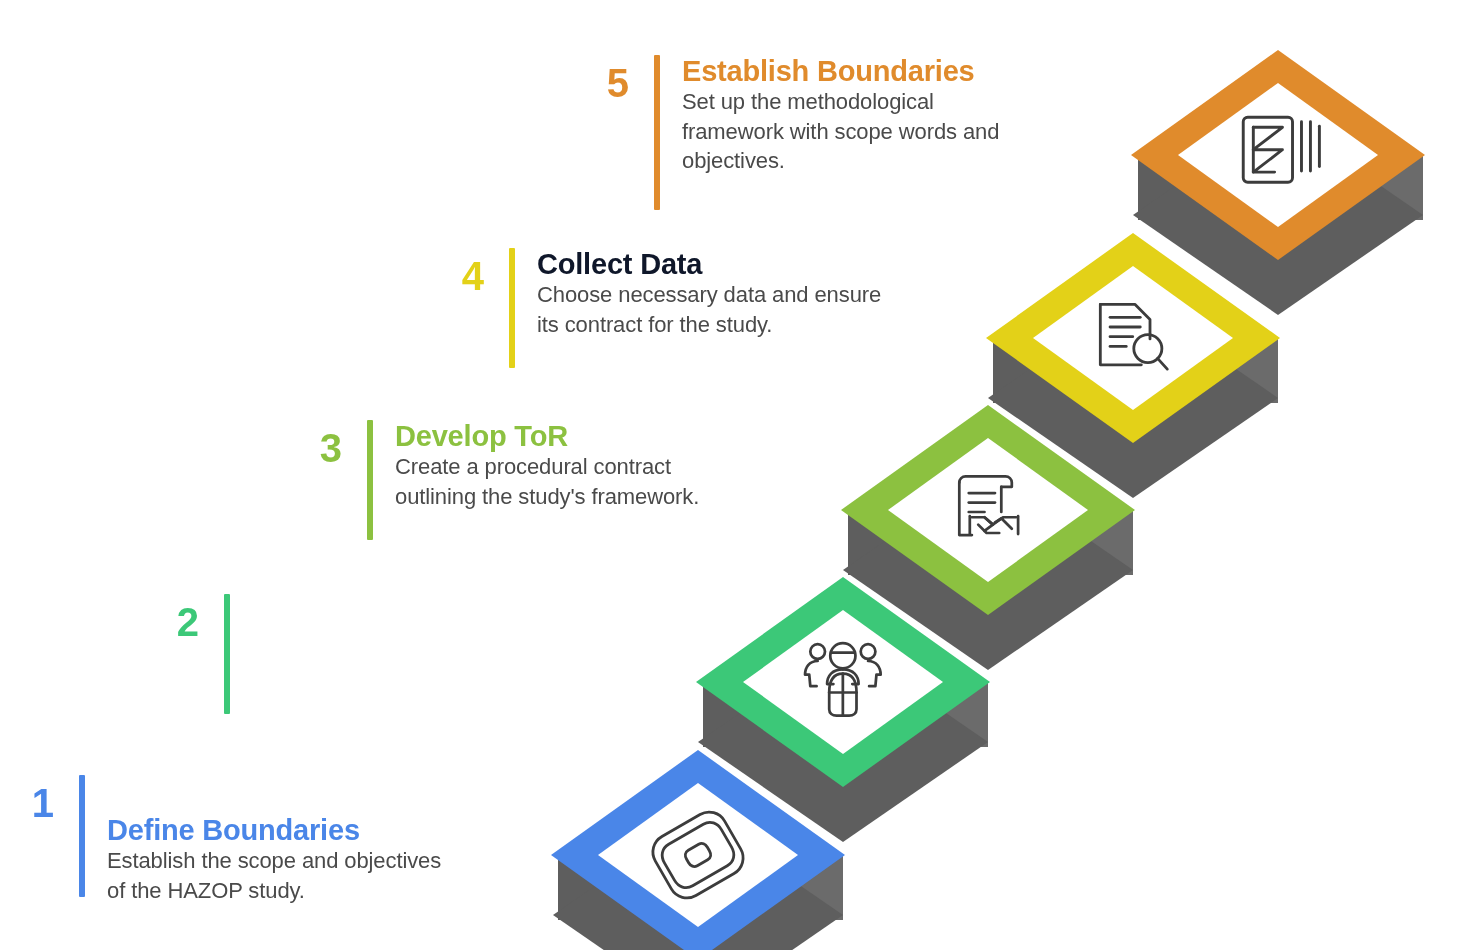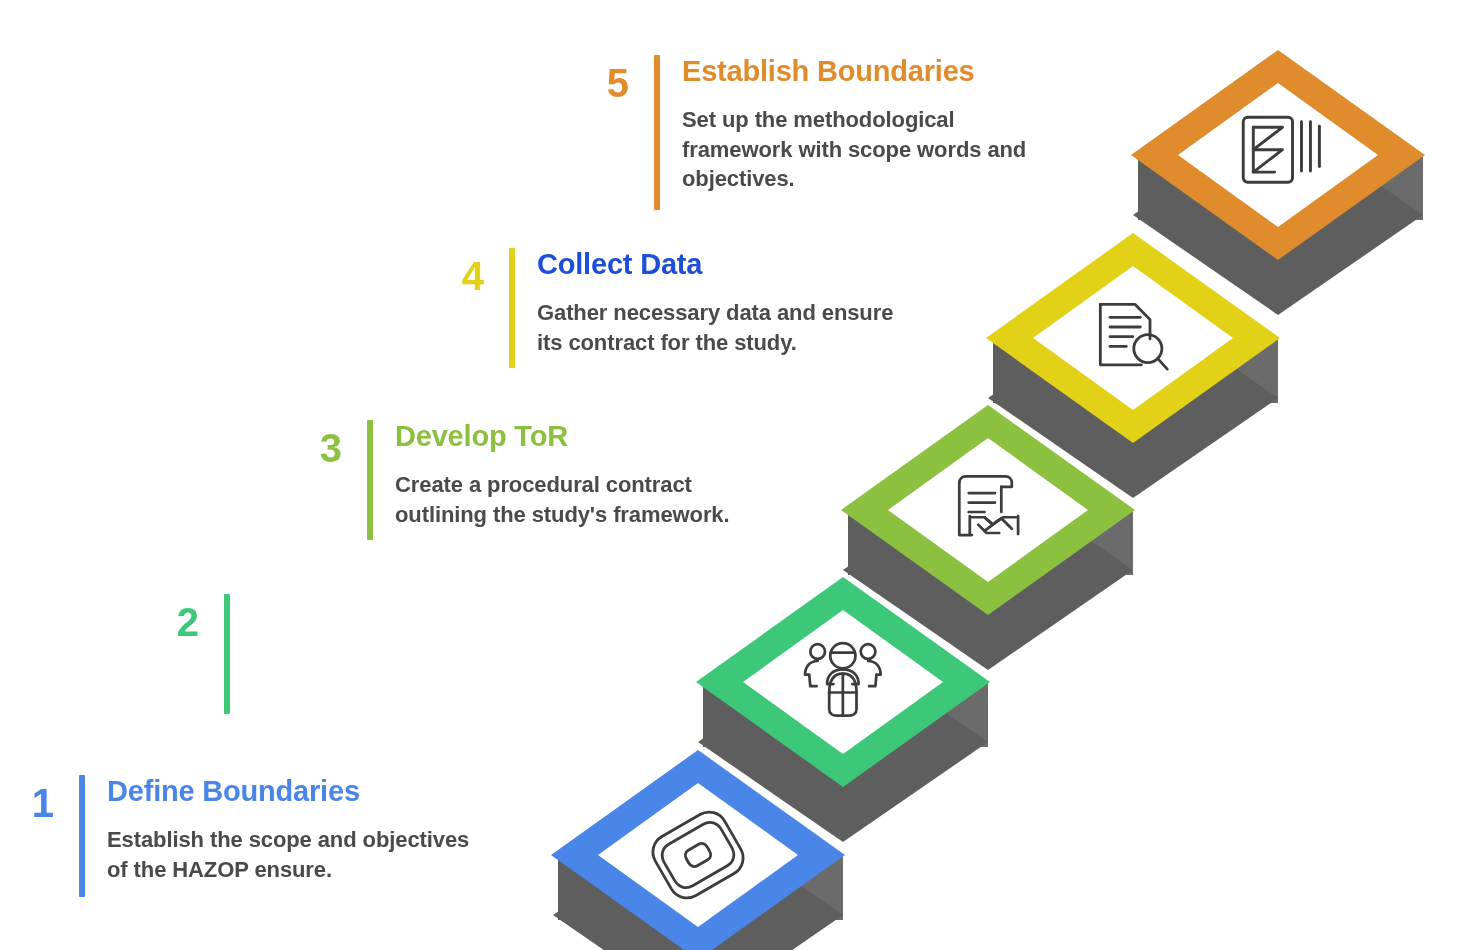--- a/index.html
+++ b/index.html
@@ -19,21 +19,21 @@
     letter-spacing:-1px;
   }
   .accent-bar{ width:6px; border-radius:1px; margin:0 22px 0 26px; flex:none; }
   .text-col{ padding-top:0; }
   .step-title{
     font-size:29px; font-weight:bold; line-height:1.12;
     letter-spacing:-0.2px; white-space:nowrap;
   }
   .step-desc{
     font-size:22px; color:#4a4a4a; line-height:1.33;
-    margin-top:18px; letter-spacing:-0.1px;font-weight:bold;
+    letter-spacing:-0.1px;
   }
   .step-desc span{ display:block; white-space:nowrap; }
 
   
   .block{ position:absolute; }
   .block svg{ display:block; overflow:visible; }
 </style>
 </head>
 <body style="background: rgb(255, 255, 255);">
 
@@ -49,23 +49,23 @@
         <span>framework with scope words and</span>
         <span>objectives.</span>
       </div>
     </div>
   </div>
 
   <div class="step-text" style="left:425px; top:248px;">
     <div class="step-num" style="color: rgb(227, 209, 24);">4</div>
     <div class="accent-bar" style="height: 120px; background: rgb(227, 209, 24);"></div>
     <div class="text-col">
-      <div class="step-title" style="color: #1d4ed8;">Collect Data</div>
-      <div class="step-desc">
-        <span>Gather necessary data and ensure</span>
+      <div class="step-title" style="color: #0f172a;">Collect Data</div>
+      <div class="step-desc">
+        <span>Choose necessary data and ensure</span>
         <span>its contract for the study.</span>
       </div>
     </div>
   </div>
 
   <div class="step-text" style="left:283px; top:420px;">
     <div class="step-num" style="color: rgb(140, 193, 64);">3</div>
     <div class="accent-bar" style="height: 120px; background: rgb(140, 193, 64);"></div>
     <div class="text-col">
       <div class="step-title" style="color: rgb(140, 193, 64);">Develop ToR</div>
@@ -78,24 +78,24 @@
 
   <div class="step-text" style="left:140px; top:594px;">
     <div class="step-num" style="color: rgb(60, 200, 120);">2</div>
     <div class="accent-bar" style="height: 120px; background: rgb(60, 200, 120);"></div>
   </div>
 
   <div class="step-text" style="left:-5px; top:775px;">
     <div class="step-num" style="color: rgb(74, 134, 232);">1</div>
     <div class="accent-bar" style="height: 122px; background: rgb(74, 134, 232);"></div>
     <div class="text-col">
-      <div class="step-title" style="color: rgb(74, 134, 232);">Define Boundaries</div>
+      <div class="step-title" style="color: rgb(74, 134, 232); margin-top: 39px;">Define Boundaries</div>
       <div class="step-desc">
         <span>Establish the scope and objectives</span>
-        <span>of the HAZOP ensure.</span>
+        <span>of the HAZOP study.</span>
       </div>
     </div>
   </div>
 
   <div class="block" style="left:1133px; top:45px;">
     <svg width="300" height="300" viewBox="0 0 300 300">
 
       <polygon points="145,110 290,110 290,175 145,175" fill="#6b6b6b"></polygon>
 
       <polygon points="5,110 145,110 145,175 5,175" fill="#5e5e5e"></polygon>

